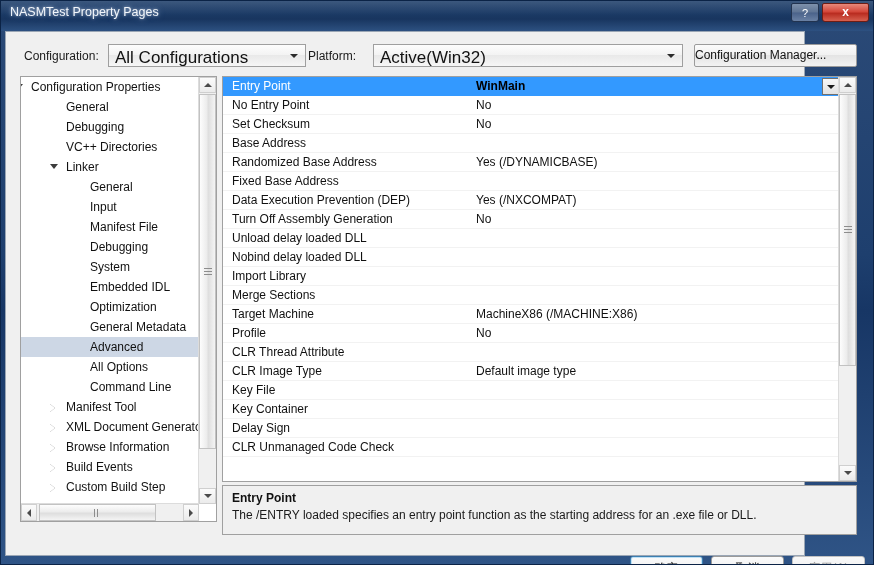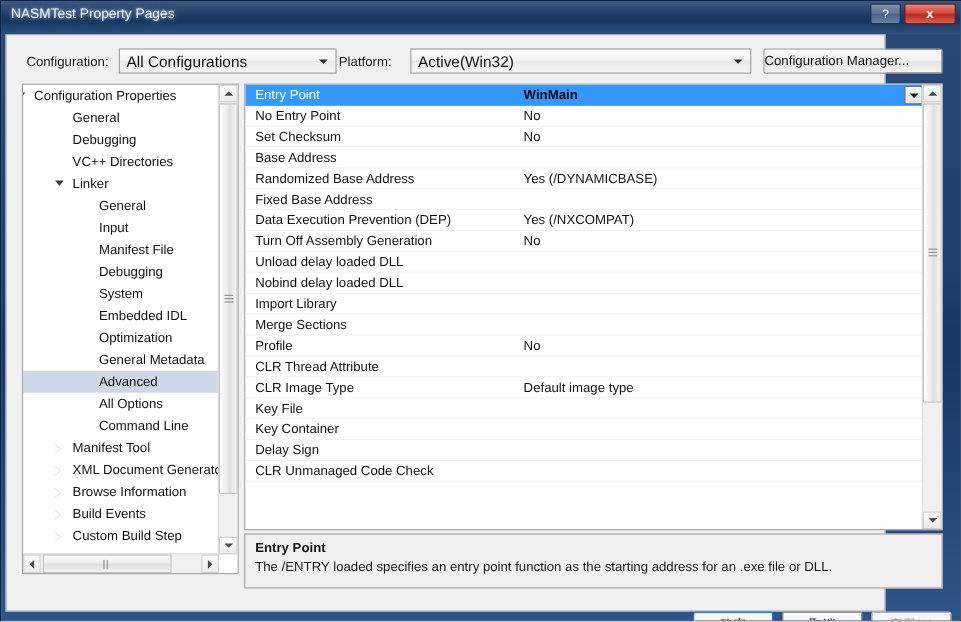--- a/index.html
+++ b/index.html
@@ -96,21 +96,21 @@
   }
   .lbl-config { left: 18px; top: 17px; }
   .lbl-platform { left: 302px; top: 17px; }
 
   .combo {
     position: absolute;
     height: 23px;
     background: linear-gradient(to bottom, #fdfdfd 0%, #f3f3f3 47%, #e9e9e9 50%, #f6f6f6 100%);
     border: 1px solid #9f9f9f;
     box-sizing: border-box;
-    font-size: 14px;
+    font-size: 17px;
     color: #111;
   }
   .combo .cv {
     position: absolute;
     left: 6px; top: 3px;
     white-space: nowrap;
   }
   .combo .arrow {
     position: absolute;
     right: 7px; top: 9px;
@@ -594,20 +594,24 @@
           </div>
           <div class="prow">
             <span class="pname">Import Library</span>
             <span class="pval"></span>
           </div>
           <div class="prow">
             <span class="pname">Merge Sections</span>
             <span class="pval"></span>
           </div>
           <div class="prow">
+            <span class="pname">Target Machine</span>
+            <span class="pval">MachineX86 (/MACHINE:X86)</span>
+          </div>
+          <div class="prow">
             <span class="pname">Profile</span>
             <span class="pval">No</span>
           </div>
           <div class="prow">
             <span class="pname">CLR Thread Attribute</span>
             <span class="pval"></span>
           </div>
           <div class="prow">
             <span class="pname">CLR Image Type</span>
             <span class="pval">Default image type</span>

